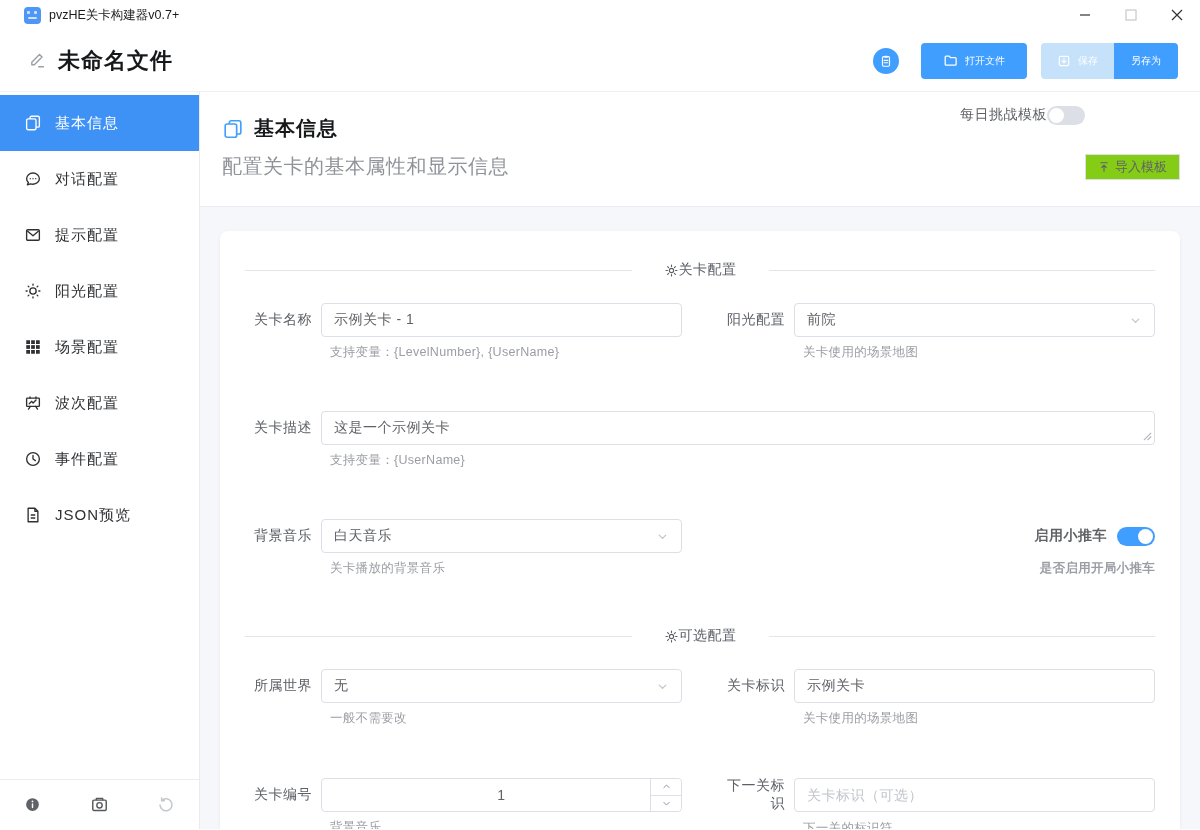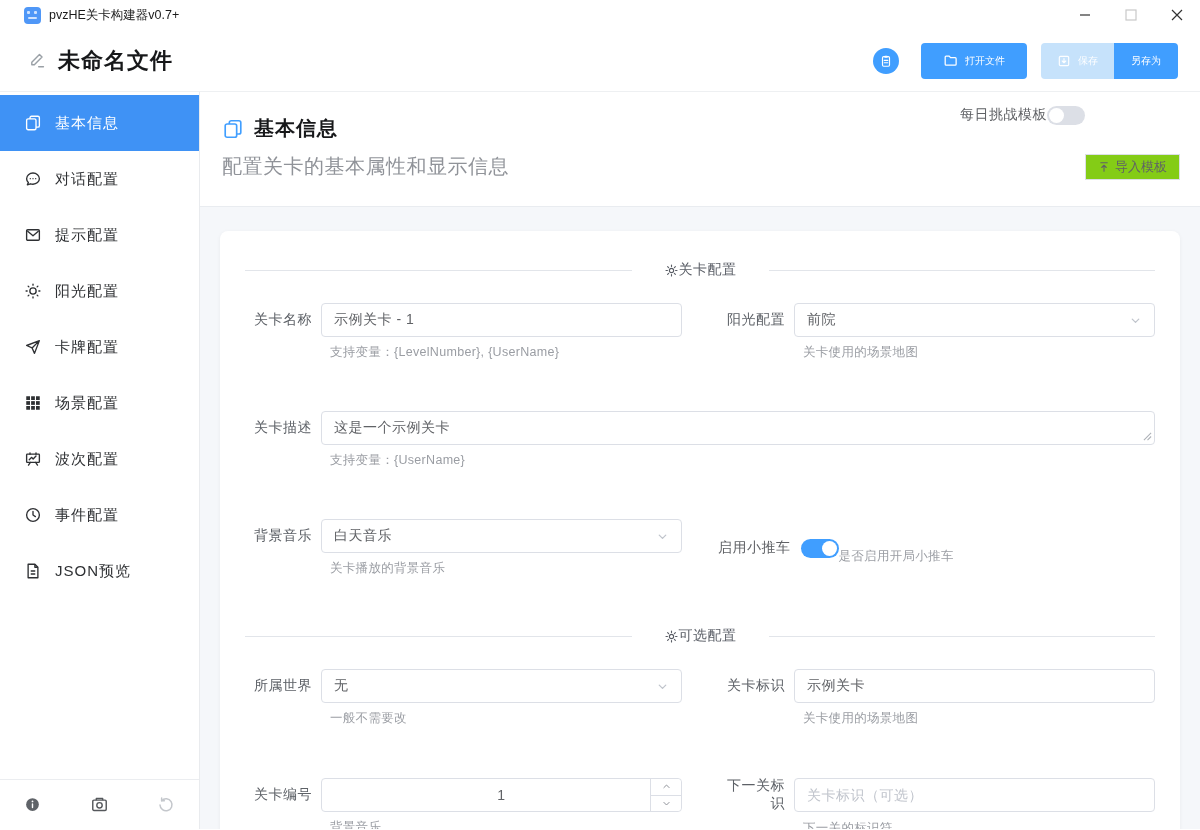--- a/index.html
+++ b/index.html
@@ -80,21 +80,21 @@
   .select-box .sel-text { flex:1; overflow:hidden; white-space:nowrap; }
   .select-box svg { flex:0 0 auto; }
   .textarea { resize:none; height:34px; padding-top:7px; display:block; }
   .resize-grip { position:absolute; right:3px; bottom:4px; pointer-events:none; }
   .num-wrap { position:relative; flex:1; }
   .num-input { text-align:center; padding:0; }
   .stepper { position:absolute; top:1px; right:1px; bottom:1px; width:31px; border-left:1px solid #dcdfe6; display:flex; flex-direction:column; border-radius:0 4px 4px 0; overflow:hidden; }
   .step-btn { flex:1; background:#fff; border:none; display:flex; align-items:center; justify-content:center; cursor:pointer; padding:0; }
   .step-btn.up { border-bottom:1px solid #dcdfe6; }
   .hint { font-size:12.5px; color:#9a9da3; margin-top:7px; margin-left:85px; letter-spacing:0.3px; }
-  .field.toggle-field { display:flex; flex-direction:row; align-items:flex-end; }
+  .field.toggle-field { display:flex; flex-direction:column; align-items:flex-end;font-weight:bold; }
   .toggle-main { height:34px; display:flex; align-items:center; gap:10px; }
   .toggle-hint { font-size:12.5px; color:#9a9da3; margin-top:7px; letter-spacing:0.3px; }
 </style>
 </head>
 <body>
 
 <div class="titlebar">
   <span class="app-logo">
       <i></i>
       <i></i>
@@ -182,26 +182,20 @@
           <path d="M4.5 6.8L12 13l7.5-6.2"></path>
       </svg>
       <span>提示配置</span>
     </div>
     <div class="nav-item">
       <svg width="18" height="18" viewBox="0 0 24 24" fill="none" stroke="currentColor" stroke-width="1.8" stroke-linecap="round">
         <circle cx="12" cy="12" r="4.2"></circle>
         <path d="M12 2.8v1.4M12 19.8v1.4M2.8 12h1.4M19.8 12h1.4M5.5 5.5l1 1M17.5 17.5l1 1M5.5 18.5l1-1M17.5 6.5l1-1"></path>
       </svg>
       <span>阳光配置</span>
-    </div>
-    <div class="nav-item">
-      <svg width="18" height="18" viewBox="0 0 24 24" fill="none" stroke="currentColor" stroke-width="1.8" stroke-linejoin="round">
-        <path d="M20.5 3.5L10.8 13.2M20.5 3.5L14 20.5l-3.2-7.3-7.3-3.2 17-6.5z"></path>
-      </svg>
-      <span>卡牌配置</span>
     </div>
     <div class="nav-item">
       <svg width="18" height="18" viewBox="0 0 24 24" fill="currentColor">
         <rect x="3" y="3" width="5" height="5"></rect>
           <rect x="9.5" y="3" width="5" height="5"></rect>
           <rect x="16" y="3" width="5" height="5"></rect>
         <rect x="3" y="9.5" width="5" height="5"></rect>
           <rect x="9.5" y="9.5" width="5" height="5"></rect>
           <rect x="16" y="9.5" width="5" height="5"></rect>
         <rect x="3" y="16" width="5" height="5"></rect>

